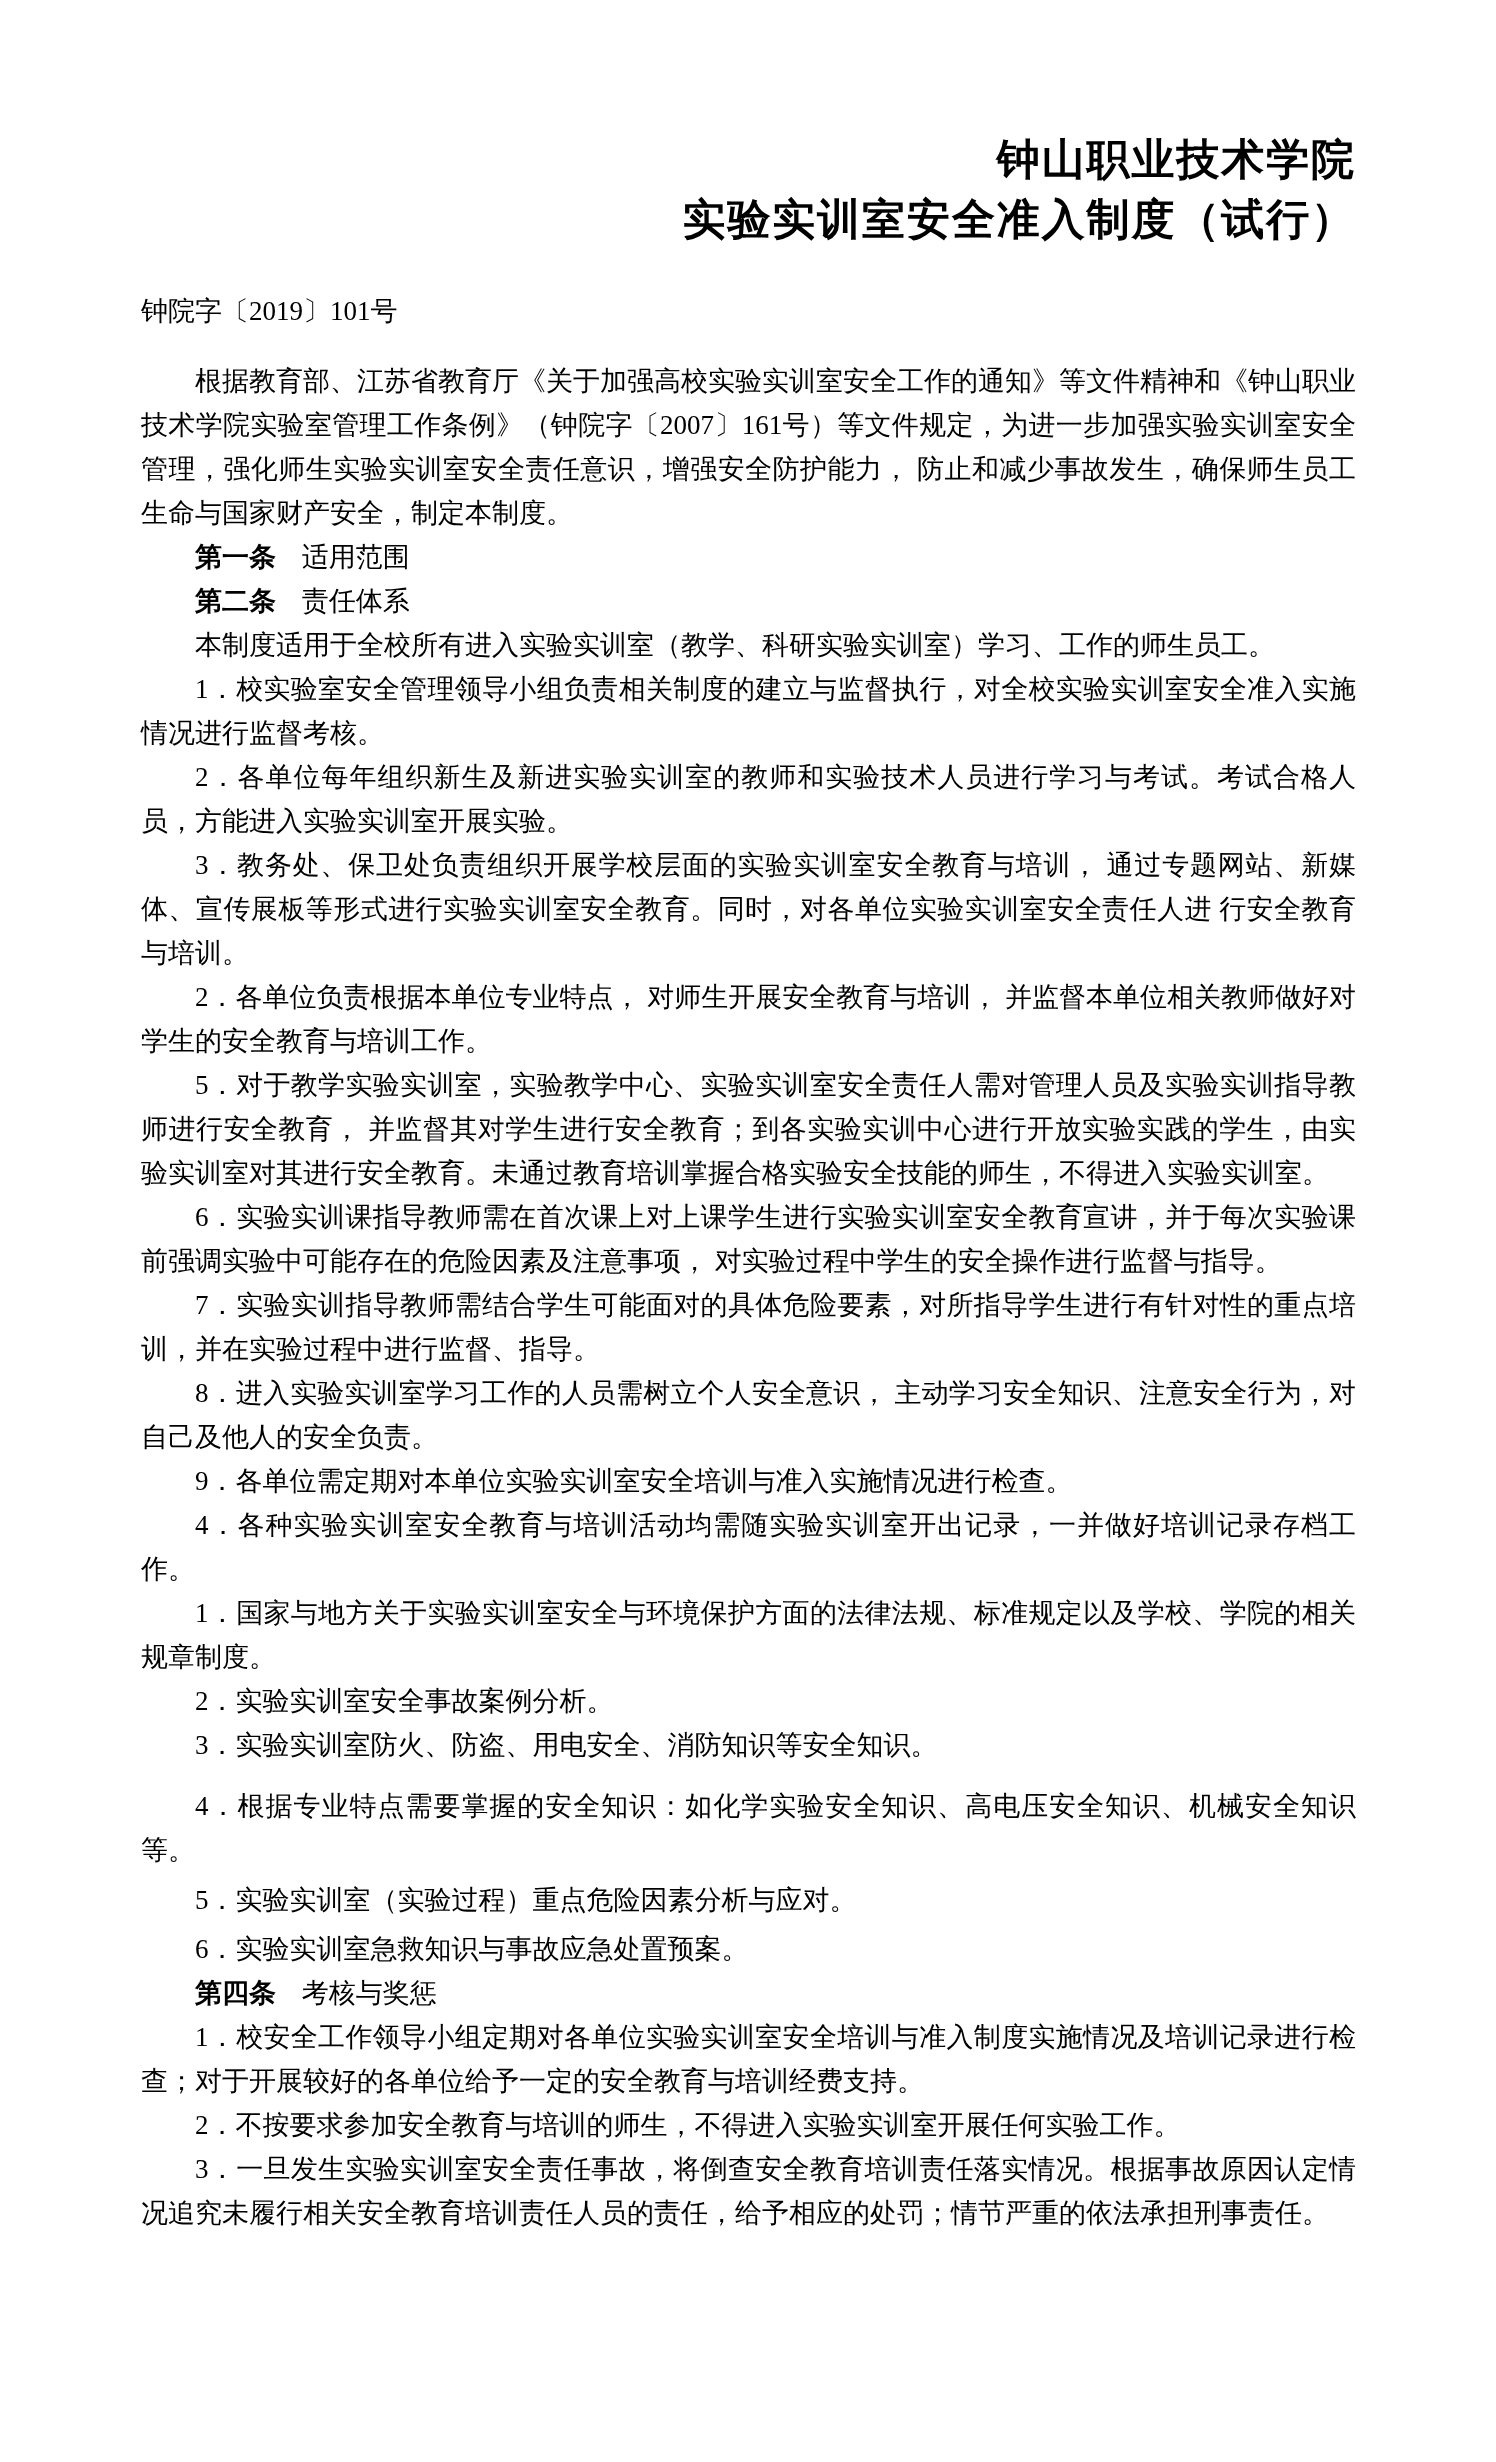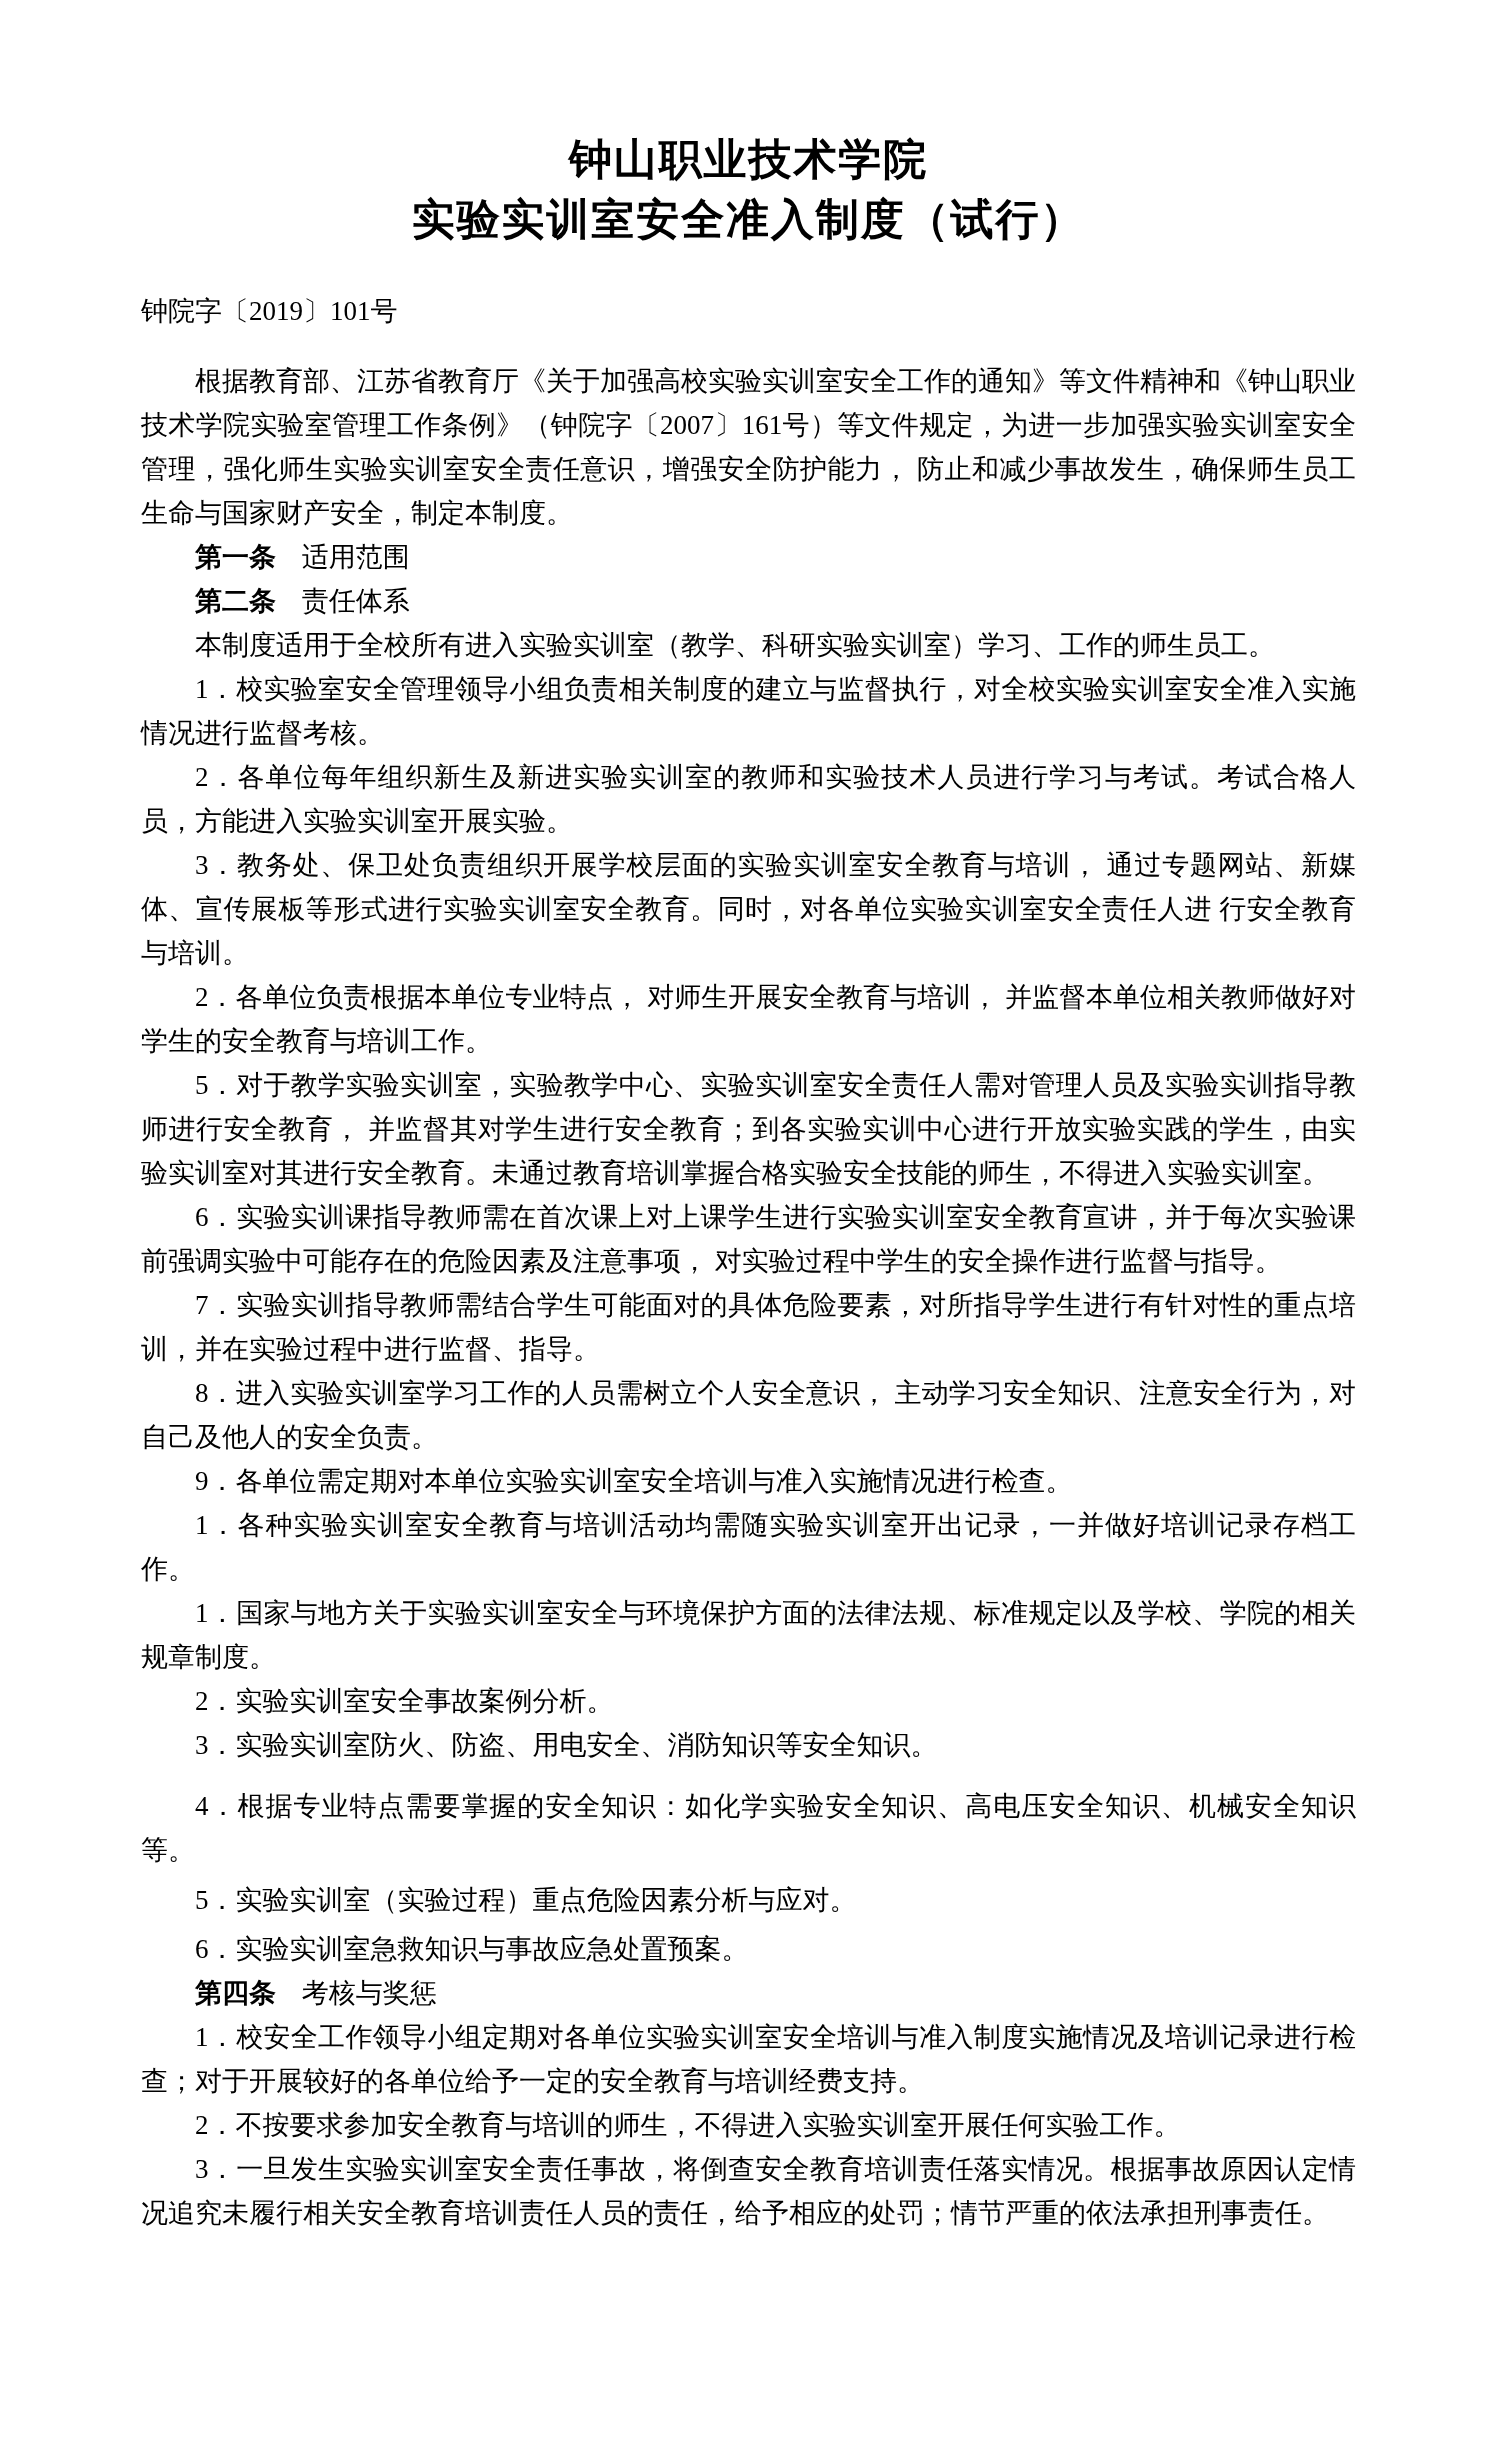--- a/index.html
+++ b/index.html
@@ -13,21 +13,21 @@
     min-height: 2462px;
     margin: 0 auto;
     background: #ffffff;
     box-sizing: border-box;
     padding: 130px 141px 151px 141px;
     color: #000000;
     font-family: "Liberation Serif", "DejaVu Serif", serif;
   }
   .title {
     margin: 0;
-    text-align: center;
+    text-align: right;
     font-size: 43px;
     font-weight: bold;
     line-height: 60px;
     letter-spacing: 1.9px;
   }
   .doc-number {
     margin: 45px 0 0 0;
     text-align: left;
     font-size: 27px;
     font-weight: normal;
@@ -79,21 +79,21 @@
     <p class="para">本制度适用于全校所有进入实验实训室（教学、科研实验实训室）学习、工作的师生员工。</p>
     <p class="para">1．校实验室安全管理领导小组负责相关制度的建立与监督执行，对全校实验实训室安全准入实施情况进行监督考核。</p>
     <p class="para">2．各单位每年组织新生及新进实验实训室的教师和实验技术人员进行学习与考试。考试合格人员，方能进入实验实训室开展实验。</p>
     <p class="para">3．教务处、保卫处负责组织开展学校层面的实验实训室安全教育与培训， 通过专题网站、新媒体、宣传展板等形式进行实验实训室安全教育。同时，对各单位实验实训室安全责任人进 行安全教育与培训。</p>
     <p class="para">2．各单位负责根据本单位专业特点， 对师生开展安全教育与培训， 并监督本单位相关教师做好对学生的安全教育与培训工作。</p>
     <p class="para">5．对于教学实验实训室，实验教学中心、实验实训室安全责任人需对管理人员及实验实训指导教师进行安全教育， 并监督其对学生进行安全教育；到各实验实训中心进行开放实验实践的学生，由实验实训室对其进行安全教育。未通过教育培训掌握合格实验安全技能的师生，不得进入实验实训室。</p>
     <p class="para">6．实验实训课指导教师需在首次课上对上课学生进行实验实训室安全教育宣讲，并于每次实验课前强调实验中可能存在的危险因素及注意事项， 对实验过程中学生的安全操作进行监督与指导。</p>
     <p class="para">7．实验实训指导教师需结合学生可能面对的具体危险要素，对所指导学生进行有针对性的重点培训，并在实验过程中进行监督、指导。</p>
     <p class="para">8．进入实验实训室学习工作的人员需树立个人安全意识， 主动学习安全知识、注意安全行为，对自己及他人的安全负责。</p>
     <p class="para">9．各单位需定期对本单位实验实训室安全培训与准入实施情况进行检查。</p>
-    <p class="para">1．各种实验实训室安全教育与培训活动均需随实验实训室开出记录，一并做好培训记录存档工作。</p>
+    <p class="para">4．各种实验实训室安全教育与培训活动均需随实验实训室开出记录，一并做好培训记录存档工作。</p>
 
     <p class="para">1．国家与地方关于实验实训室安全与环境保护方面的法律法规、标准规定以及学校、学院的相关规章制度。</p>
     <p class="para">2．实验实训室安全事故案例分析。</p>
     <p class="para">3．实验实训室防火、防盗、用电安全、消防知识等安全知识。</p>
     <p class="para gap-before">4．根据专业特点需要掌握的安全知识：如化学实验安全知识、高电压安全知识、机械安全知识等。</p>
     <p class="para gap-small">5．实验实训室（实验过程）重点危险因素分析与应对。</p>
     <p class="para gap-small">6．实验实训室急救知识与事故应急处置预案。</p>
 
     <p class="para sec-heading">
       <span class="label">第四条</span><span>考核与奖惩</span>

